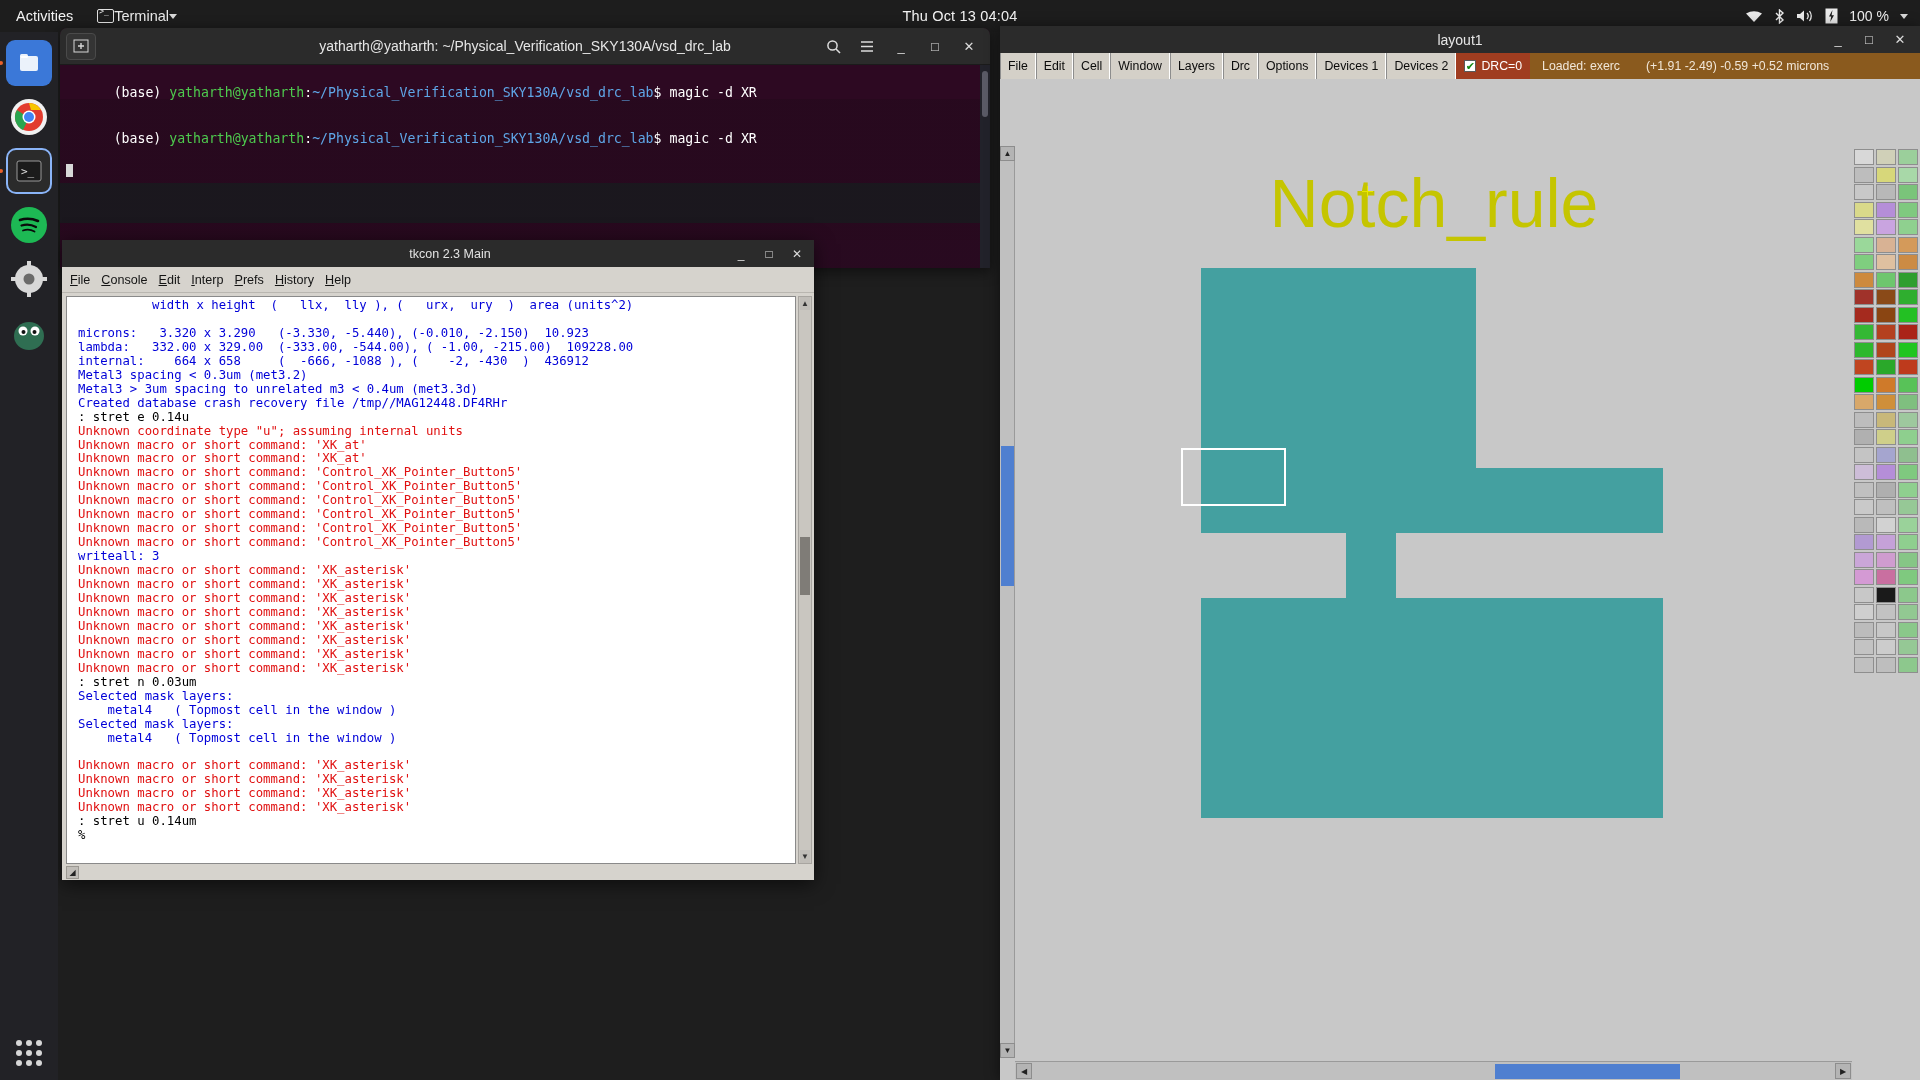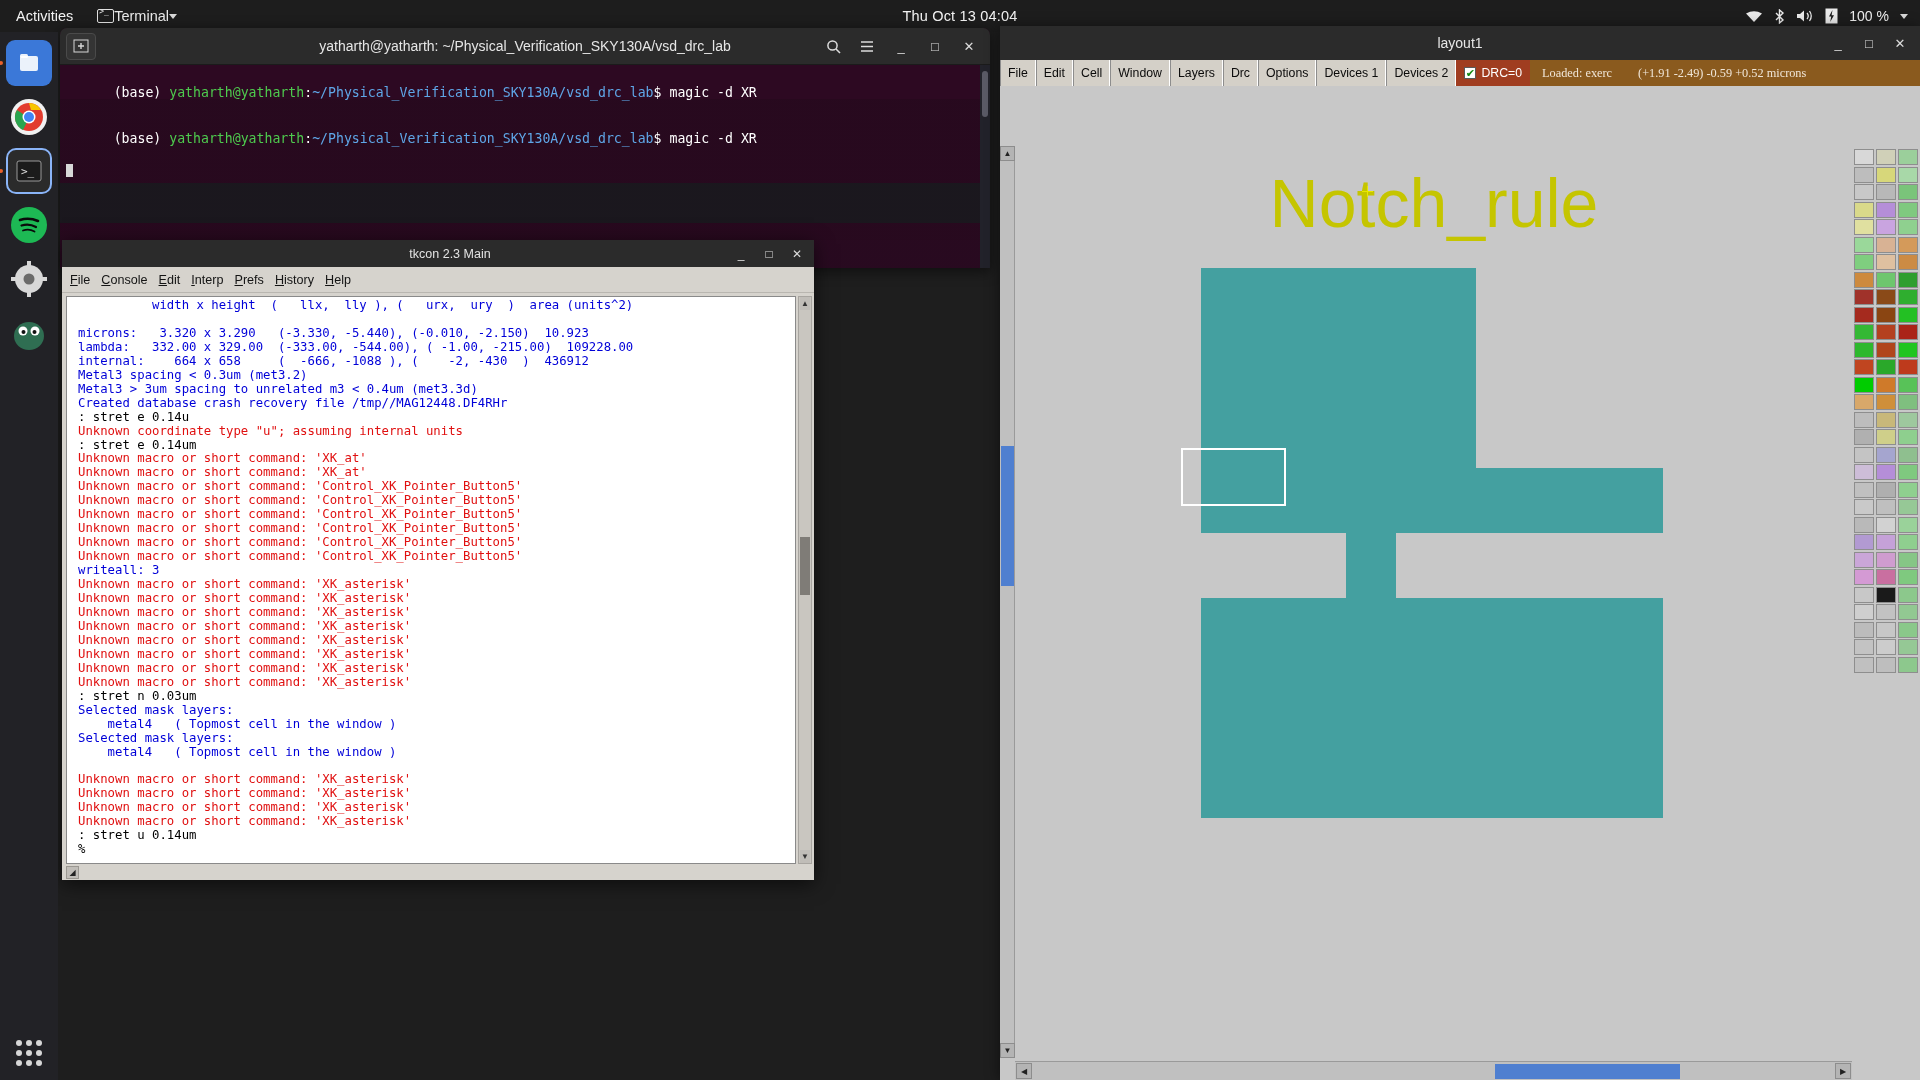--- a/index.html
+++ b/index.html
@@ -96,41 +96,41 @@
   #tksb .ar { position:absolute; left:1px; right:1px; height:13px; background:#c0bdb8;
     display:flex; align-items:center; justify-content:center; font-size:8px; color:#333;}
   #tkbottom { position:absolute; left:4px; right:4px; bottom:1px; height:14px;
     display:flex; align-items:center; }
   #tkbl { width:13px; height:13px; background:#c0bdb8; border:1px solid #9b9892;
     display:flex; align-items:center; justify-content:center; font-size:8px; color:#222;}
 
   
   #magic { position:absolute; left:1000px; top:26px; width:920px; height:1054px;
     background:#c8c8c8; box-shadow:-2px 0 12px rgba(0,0,0,.4); }
-  #mgbar { height:34px; background:#2b2b2b; position:relative; display:flex;
+  #mgbar { height:27px; background:#2b2b2b; position:relative; display:flex;
     align-items:center; }
   #mgtitle { position:absolute; left:0; right:0; text-align:center; color:#e6e6e6;
     font-size:14px; }
   #mgwinbtns { position:absolute; right:6px; display:flex; gap:3px; }
   .mgwb { width:28px;height:24px;display:flex;align-items:center;justify-content:center;
     color:#dcdcdc;font-size:13px;}
   #mgtools { height:26px; background:#d4d0c8; display:flex; align-items:stretch;
     font-size:12.3px; }
   .mgm { display:flex; align-items:center; padding:0 7px; color:#0b0b0b;
     border-right:1px solid #fff; border-left:1px solid #8d8d8d;
     background:#d4d0c8; white-space:nowrap; }
   .mgm:first-child { border-left:1px solid #8d8d8d; }
   #drcbadge { display:flex; align-items:center; gap:5px; padding:0 8px;
     background:#a03d20; color:#ffffff; white-space:nowrap; }
   #drcchk { width:12px;height:12px; background:#ffffff; border:1px solid #5a5a5a;
     display:flex;align-items:center;justify-content:center; color:#118811;
     font-size:11px; line-height:1;}
   #mgstatus { flex:1; display:flex; align-items:center; gap:26px;
     background:#8a5a1e; color:#f0e6d8; padding:0 12px; white-space:nowrap;
-    overflow:hidden;font-family:Liberation Serif, serif; }
+    overflow:hidden; }
   #mgcanvaswrap { position:absolute; left:0; right:0; top:60px; bottom:0;
     background:#c8c8c8; }
   #vscroll { position:absolute; left:0; top:60px; bottom:22px; width:15px;
     background:#c0c0c0; border-right:1px solid #9a9a9a; }
   .vsbtn { position:absolute; left:0; width:15px; height:15px; background:#b4b4b4;
     border:1px solid #8d8d8d; display:flex; align-items:center;
     justify-content:center; font-size:8px; color:#222; }
   #vthumb { position:absolute; left:1px; width:13px; top:300px; height:140px;
     background:#4f7fd0; }
   #hscroll { position:absolute; left:15px; right:68px; bottom:0; height:19px;
@@ -321,21 +321,20 @@
       <div class="cl c-blue">          width x height  (   llx,  lly ), (   urx,  ury  )  area (units^2)</div>
       <div class="cl c-blue">&nbsp;</div>
       <div class="cl c-blue">microns:   3.320 x 3.290   (-3.330, -5.440), (-0.010, -2.150)  10.923</div>
       <div class="cl c-blue">lambda:   332.00 x 329.00  (-333.00, -544.00), ( -1.00, -215.00)  109228.00</div>
       <div class="cl c-blue">internal:    664 x 658     (  -666, -1088 ), (    -2, -430  )  436912</div>
       <div class="cl c-blue">Metal3 spacing &lt; 0.3um (met3.2)</div>
       <div class="cl c-blue">Metal3 &gt; 3um spacing to unrelated m3 &lt; 0.4um (met3.3d)</div>
       <div class="cl c-blue">Created database crash recovery file /tmp//MAG12448.DF4RHr</div>
       <div class="cl c-blk">: stret e 0.14u</div>
       <div class="cl c-red">Unknown coordinate type "u"; assuming internal units</div>
-      <div class="cl c-blk">: stret e 0.14um</div>
       <div class="cl c-red">Unknown macro or short command: 'XK_at'</div>
       <div class="cl c-red">Unknown macro or short command: 'XK_at'</div>
       <div class="cl c-red">Unknown macro or short command: 'Control_XK_Pointer_Button5'</div>
       <div class="cl c-red">Unknown macro or short command: 'Control_XK_Pointer_Button5'</div>
       <div class="cl c-red">Unknown macro or short command: 'Control_XK_Pointer_Button5'</div>
       <div class="cl c-red">Unknown macro or short command: 'Control_XK_Pointer_Button5'</div>
       <div class="cl c-red">Unknown macro or short command: 'Control_XK_Pointer_Button5'</div>
       <div class="cl c-red">Unknown macro or short command: 'Control_XK_Pointer_Button5'</div>
       <div class="cl c-blue">writeall: 3</div>
       <div class="cl c-red">Unknown macro or short command: 'XK_asterisk'</div>

